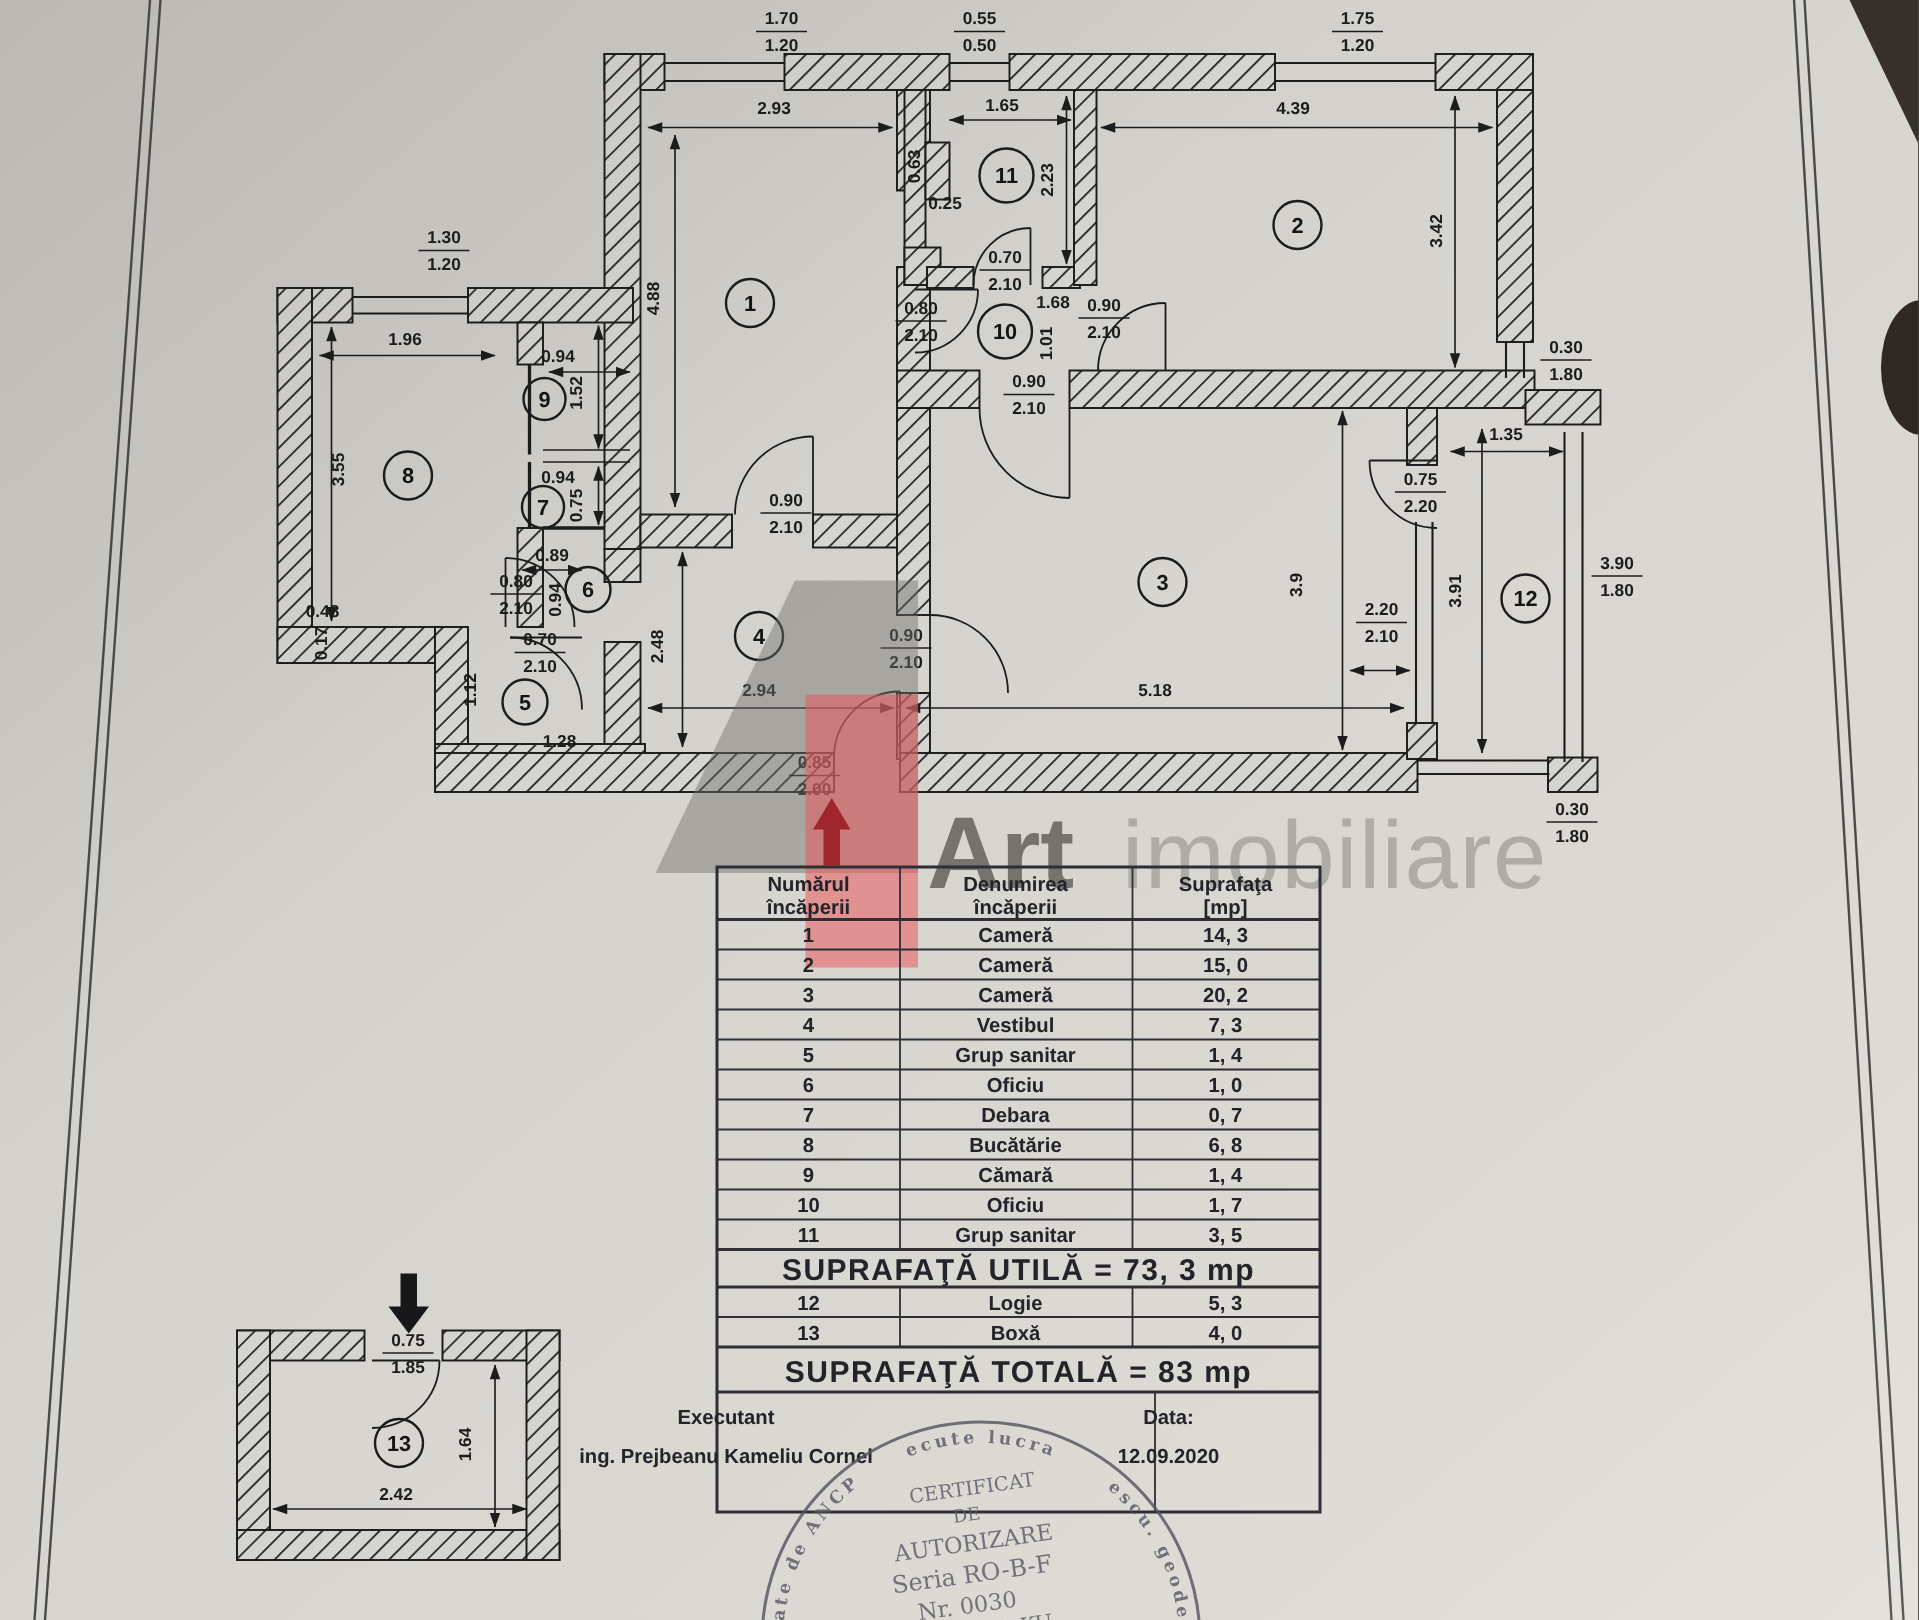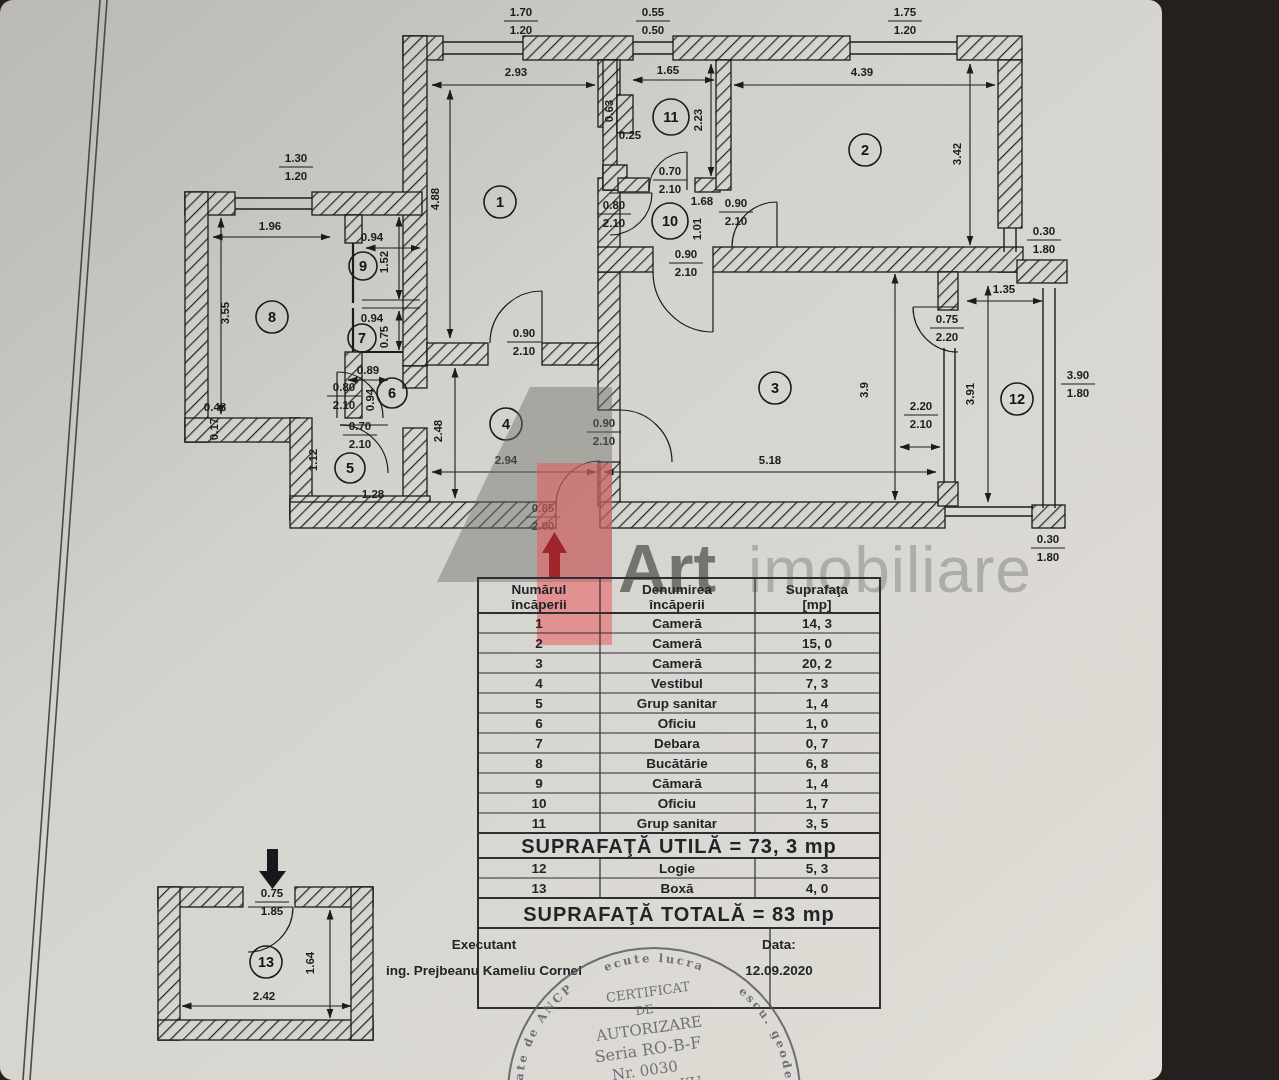--- a/index.html
+++ b/index.html
@@ -1,16 +1,16 @@
 <!DOCTYPE html>
 <html><head>
 <meta charset="utf-8">
 <style>
   html,body{margin:0;padding:0;background:#24201d;}
-  .page{position:relative;width:1162px;height:1080px;overflow:hidden;font-family:"Liberation Sans",sans-serif;border-radius:13px;}
+  .page{position:relative;width:1279px;height:1080px;overflow:hidden;font-family:"Liberation Sans",sans-serif;}
   svg{display:block}
   text{font-family:"Liberation Sans",sans-serif;}
   .dl{font-size:11.5px;fill:#1c1c1c;text-anchor:middle;font-weight:bold;}
   .rn{font-size:14.5px;fill:#151515;text-anchor:middle;font-weight:bold;}
   .rc{fill:none;stroke:#1c1c1c;stroke-width:1.6;}
   .w{fill:url(#hatch);stroke:#1c1c1c;stroke-width:1.3;}
   .wl{stroke:#1c1c1c;stroke-width:1.4;fill:none;}
   .tw{stroke:#1c1c1c;stroke-width:2.2;fill:none;}
   .door{fill:none;stroke:#1c1c1c;stroke-width:1.2;}
   .dim{stroke:#1c1c1c;stroke-width:1.1;fill:none;}

